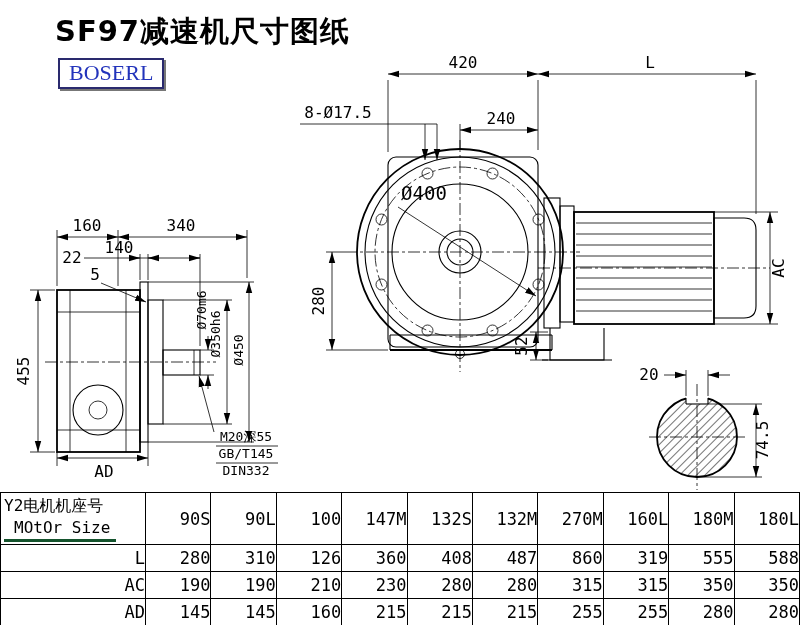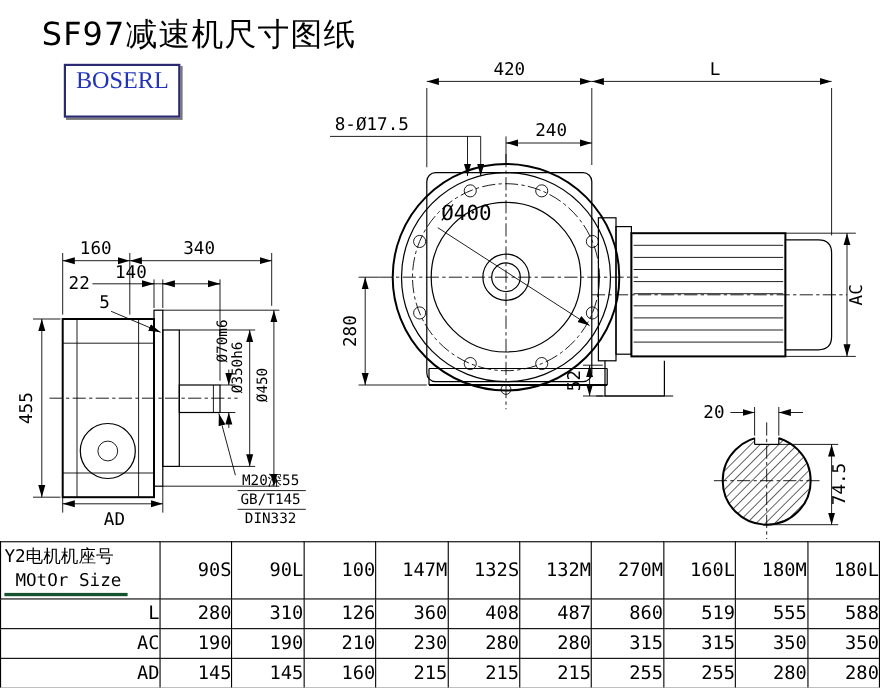--- a/index.html
+++ b/index.html
@@ -1,21 +1,21 @@
 <!DOCTYPE html>
 <html><head>
 <meta charset="utf-8">
 <style>
   html,body{margin:0;padding:0;background:#fff;}
   body{width:800px;height:625px;position:relative;overflow:hidden;
        font-family:"DejaVu Sans Mono",monospace;color:#000;}
-  .page-title{position:absolute;left:38px;top:12px;font-size:29px;font-weight:normal;
+  .page-title{position:absolute;left:55px;top:12px;font-size:29px;font-weight:bold;
        font-family:"DejaVu Sans",sans-serif;letter-spacing:1px;}
   .logo-box{position:absolute;left:58px;top:58px;border:2px solid #2a2a6e;background:#fff;
-       padding:0 9px 19px 9px;font-family:"Liberation Serif",serif;font-size:22px;
+       padding:0 9px 1px 9px;font-family:"Liberation Serif",serif;font-size:22px;
        color:#2233bb;box-shadow:2px 2px 0 #777;}
   svg.drawing{position:absolute;left:0;top:0;}
   svg .ln{stroke:#000;fill:none;stroke-width:1.1;}
   svg .bold{stroke:#000;fill:none;stroke-width:1.8;}
   svg .thin{stroke:#000;fill:none;stroke-width:0.8;}
   svg .dim{stroke:#000;fill:none;stroke-width:0.8;}
   svg .cl{stroke:#000;fill:none;stroke-width:0.8;stroke-dasharray:12 3 3 3;}
   svg text{font-family:"DejaVu Sans Mono",monospace;font-size:16px;fill:#000;text-anchor:middle;}
   svg text.big{font-size:19px;}
   svg text.small{font-size:13px;}
@@ -259,21 +259,21 @@
   </tr>
   <tr class="datarow">
     <td>L</td>
     <td>280</td>
     <td>310</td>
     <td>126</td>
     <td>360</td>
     <td>408</td>
     <td>487</td>
     <td>860</td>
-    <td>519</td>
+    <td>319</td>
     <td>555</td>
     <td>588</td>
   </tr>
   <tr class="datarow">
     <td>AC</td>
     <td>190</td>
     <td>190</td>
     <td>210</td>
     <td>230</td>
     <td>280</td>

